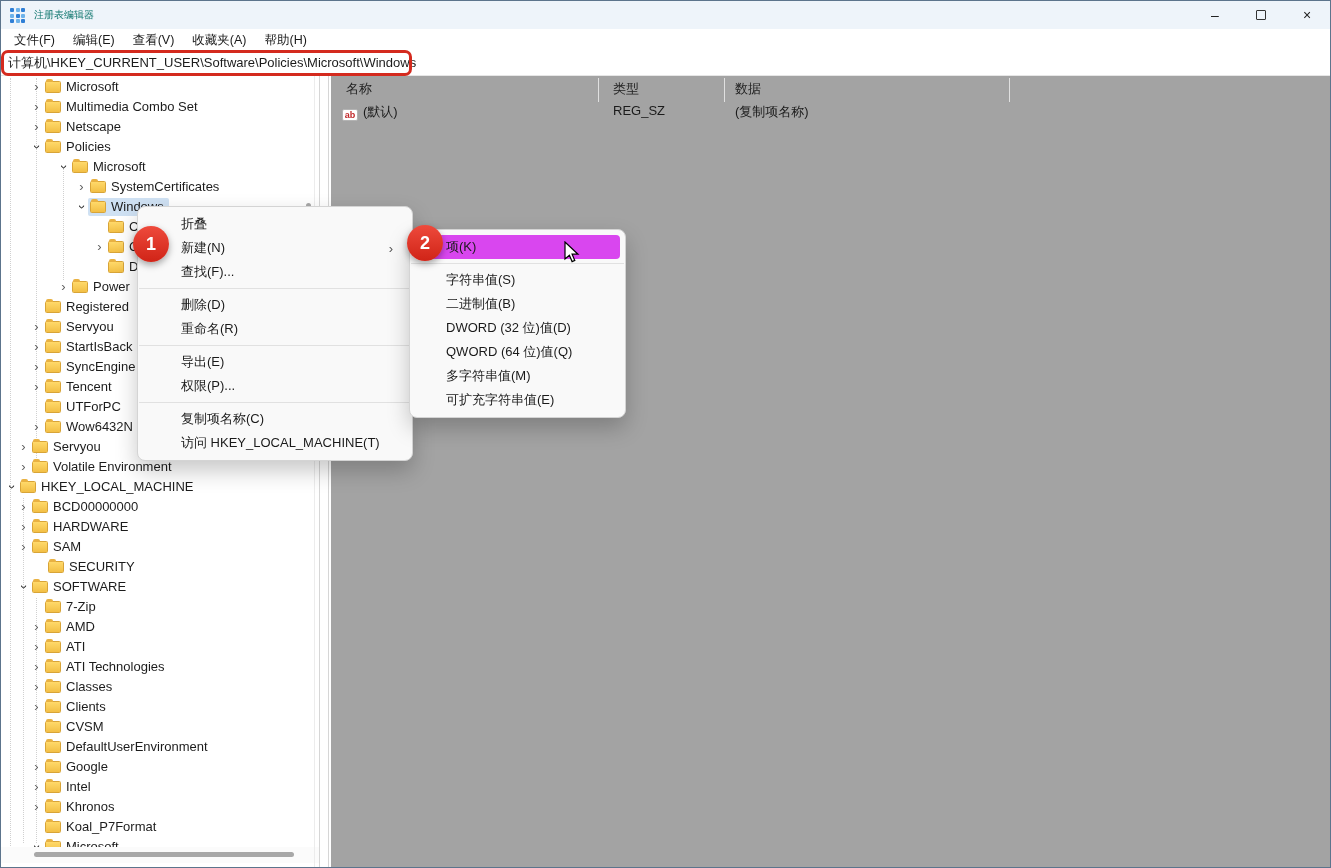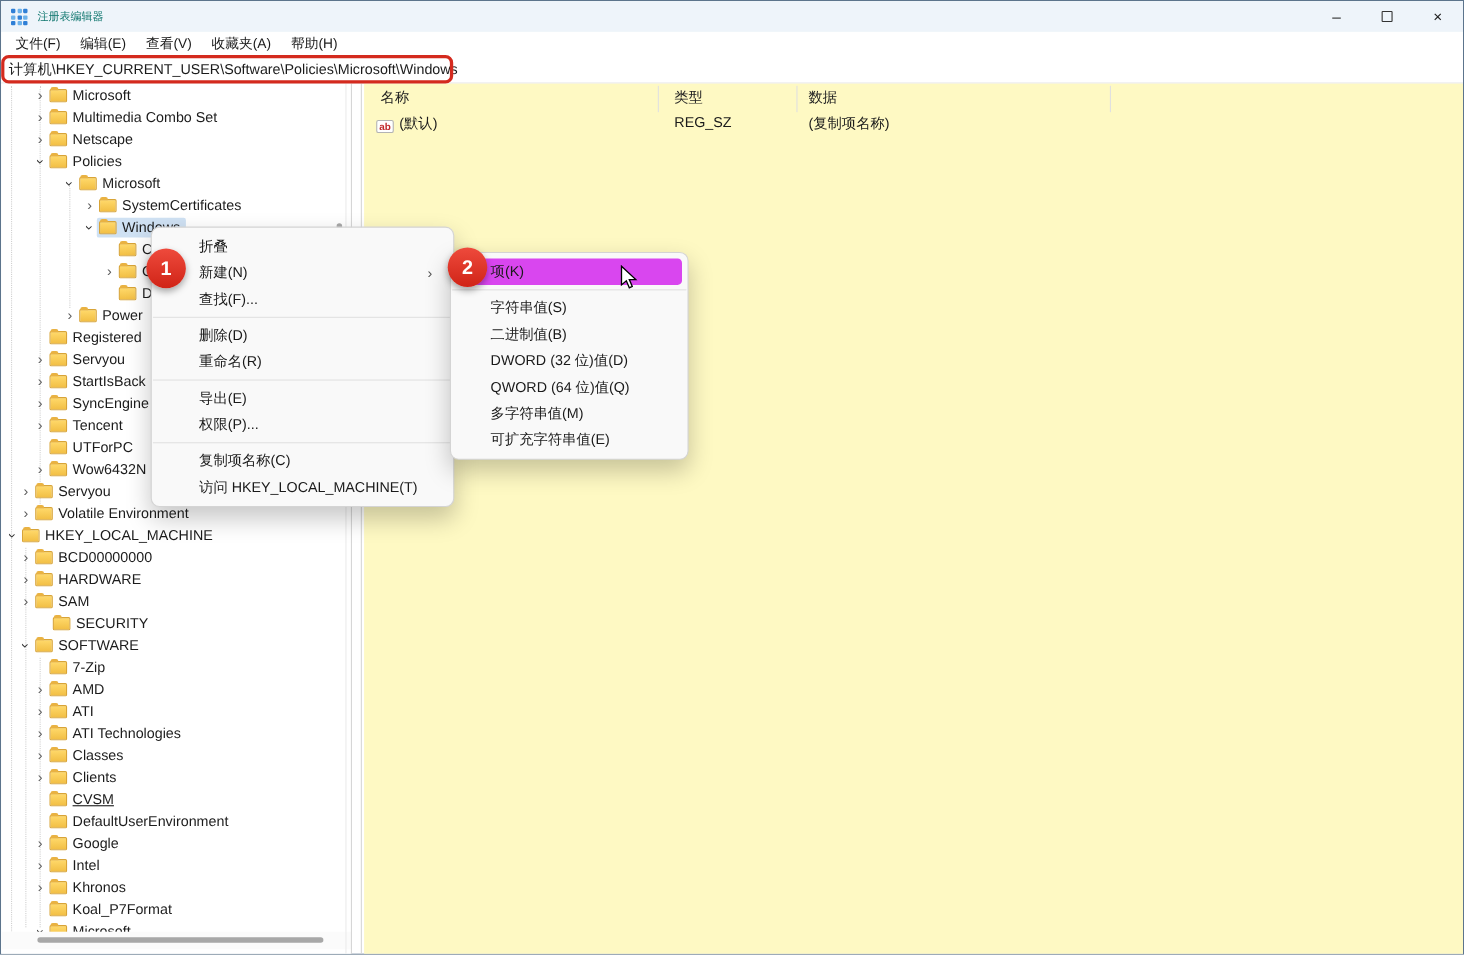--- a/index.html
+++ b/index.html
@@ -21,21 +21,21 @@
   .menuitem { font-size:12.5px; color:#1a1a1a; padding:2px 9px; }
 
   
   .addressbar { position:absolute; left:0; top:50px; width:100%; height:25px; background:#fff; border-bottom:1px solid #e6e6e6; display:flex; align-items:center; }
   .addrtext { font-size:13px; color:#1b1b1b; padding-left:7px; white-space:nowrap; }
   .redbox { position:absolute; left:0px; top:49px; width:411px; height:26px; border:3px solid #d42a1e; border-radius:7px; pointer-events:none; z-index:40; }
 
   
   .treepane { position:absolute; left:0; top:75px; width:318px; height:793px; background:#fff; overflow:hidden; }
   .vline { position:absolute; top:75px; height:793px; width:1px; background:#d6d6d6; }
-  .listpane { position:absolute; left:330px; top:75px; width:1001px; height:793px; background:#fef9c3;text-decoration:underline; }
+  .listpane { position:absolute; left:330px; top:75px; width:1001px; height:793px; background:#a3a3a3;text-decoration:underline; }
 
   
   .trow { position:absolute; left:0; height:20px; display:flex; align-items:center; font-size:13px; color:#1c1c1c; white-space:nowrap; width:318px; }
   .chev { width:13px; flex:none; text-align:center; font-size:13px; color:#5f5f5f; line-height:20px; }
   .chev.exp { transform:rotate(90deg); color:#333; }
   .chev.none { visibility:hidden; }
   .folder { position:relative; width:16px; height:12px; flex:none; margin:0 5px 0 0; background:linear-gradient(#ffd96a,#f2bf45); border-radius:1.5px; border:0.5px solid #d8a437; }
   .folder::before { content:""; position:absolute; top:-2.5px; left:-0.5px; width:7px; height:3px; background:#e9b242; border-radius:2px 2px 0 0; }
   .selwrap { display:flex; align-items:center; padding:1px 5px 2px 2px; border-radius:2px; }
   .selwrap.sel { background:#cfe1f3; }
@@ -332,21 +332,21 @@
             <span>Classes</span>
           </span>
         </div>
         <div class="trow" style="top: 621px; padding-left: 29px;">
           <span class="chev">›</span>
           <span class="selwrap">
             <span class="folder"></span>
             <span>Clients</span>
           </span>
         </div>
-        <div class="trow" style="top: 641px; padding-left: 29px; text-decoration: underline;">
+        <div class="trow" style="top: 641px; padding-left: 29px;">
           <span class="chev none">›</span>
           <span class="selwrap">
             <span class="folder"></span>
             <span>CVSM</span>
           </span>
         </div>
         <div class="trow" style="top: 661px; padding-left: 29px;">
           <span class="chev none">›</span>
           <span class="selwrap">
             <span class="folder"></span>

